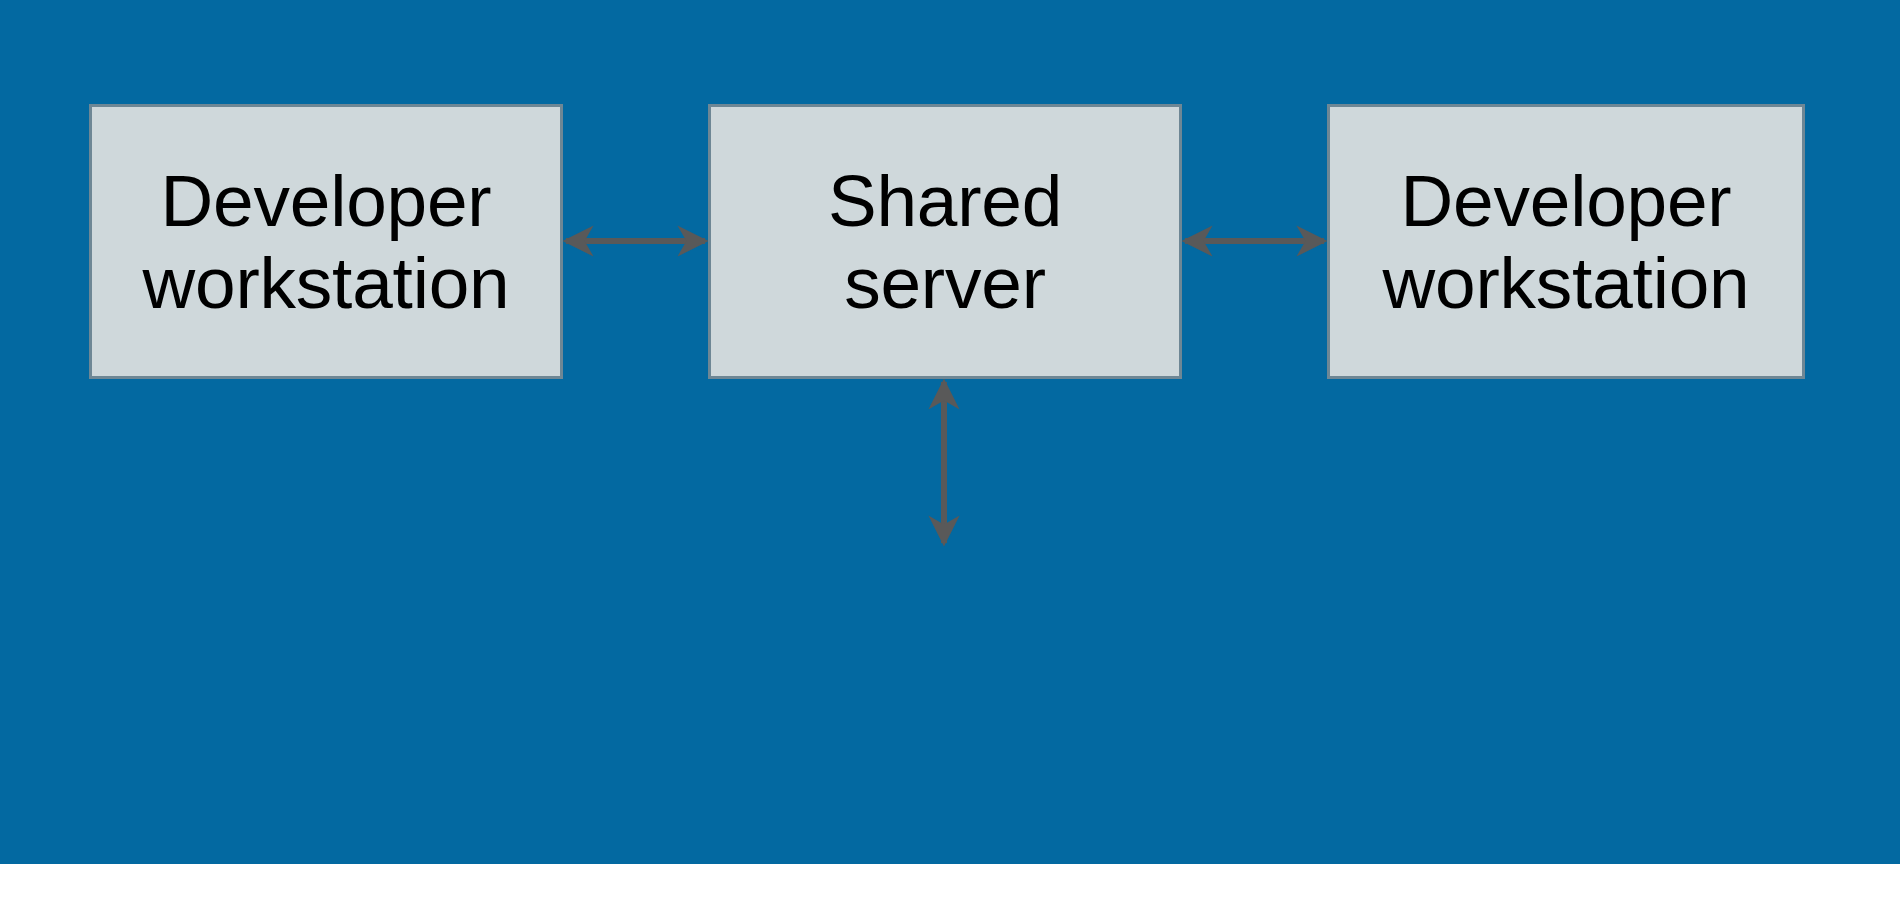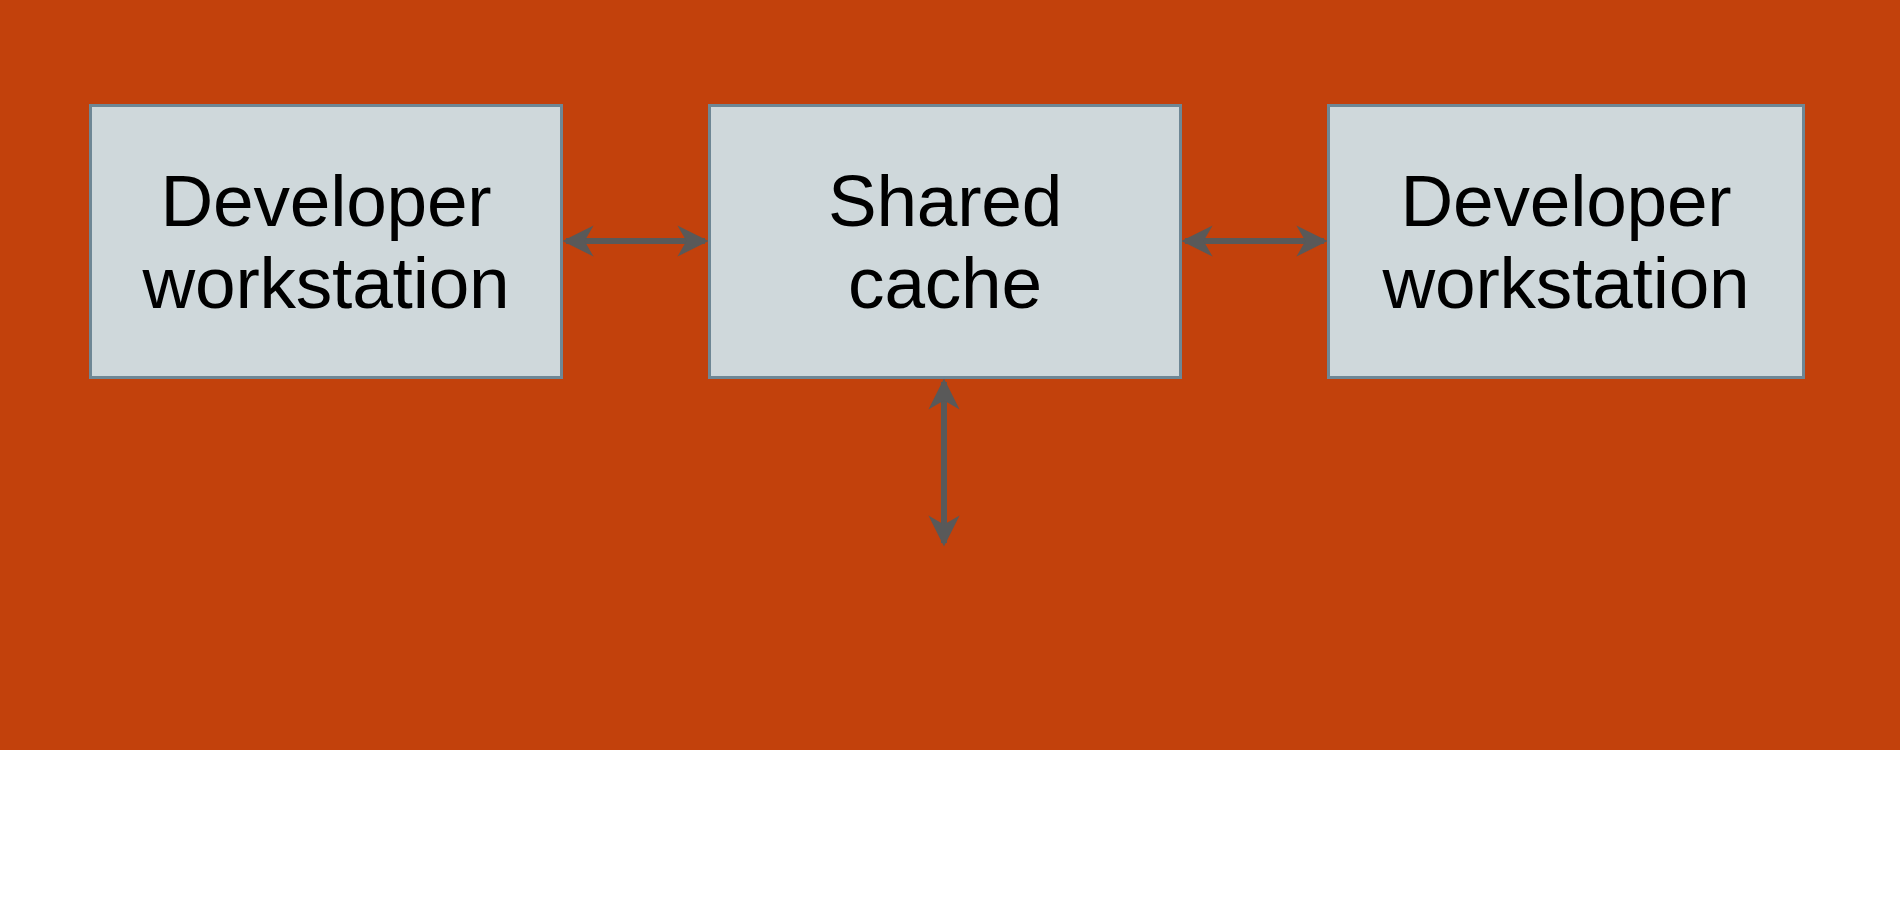--- a/index.html
+++ b/index.html
@@ -7,22 +7,22 @@
     margin: 0;
     padding: 0;
     background: #ffffff;
   }
   body {
     font-family: "Liberation Sans", "DejaVu Sans", sans-serif;
   }
   #diagram-canvas {
     position: relative;
     width: 1900px;
-    height: 750px;
-    background: #c2410c;
+    height: 864px;
+    background: #0369a1;
     overflow: hidden;
   }
   #diagram-svg {
     position: absolute;
     left: 0;
     top: 0;
     width: 1900px;
     height: 922px;
     display: block;
   }
@@ -68,21 +68,21 @@
     <line x1="944" y1="543" x2="944" y2="382" stroke="#595959" stroke-width="6" marker-start="url(#arrowhead-start)" marker-end="url(#arrowhead-end)"></line>
   </svg>
 
   <div class="node-box" id="node-dev-workstation-left" style="left:89px; top:104px; width:474px; height:275px;">
     <span class="node-label">Developer
 workstation</span>
   </div>
 
   <div class="node-box" id="node-shared-cache" style="left:708px; top:104px; width:474px; height:275px;">
     <span class="node-label">Shared
-cache</span>
+server</span>
   </div>
 
   <div class="node-box" id="node-dev-workstation-right" style="left:1327px; top:104px; width:478px; height:275px;">
     <span class="node-label">Developer
 workstation</span>
   </div>
 
 
 </div>
 

